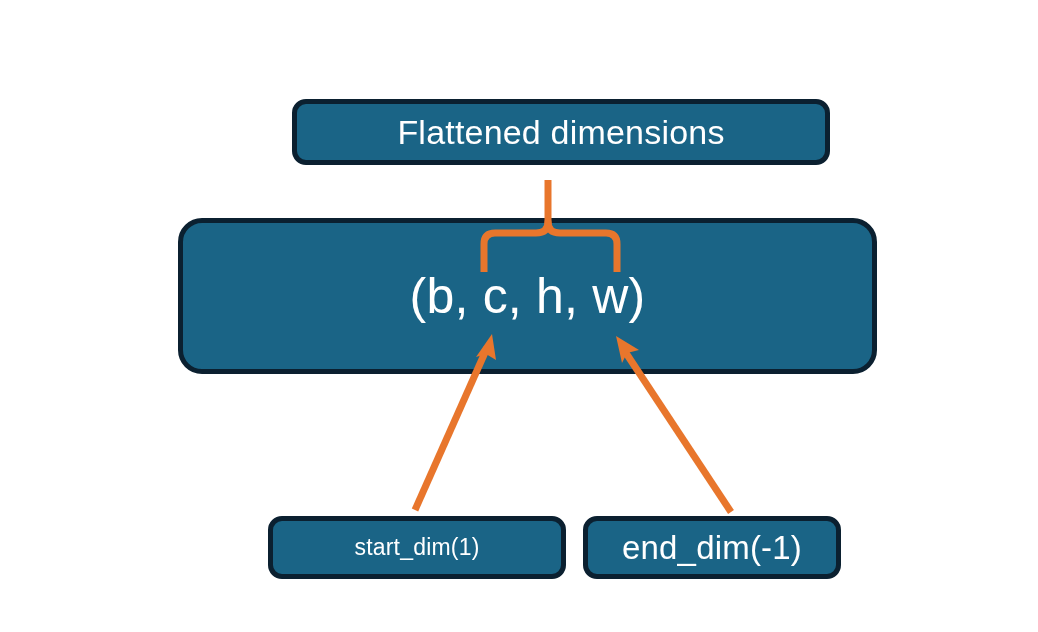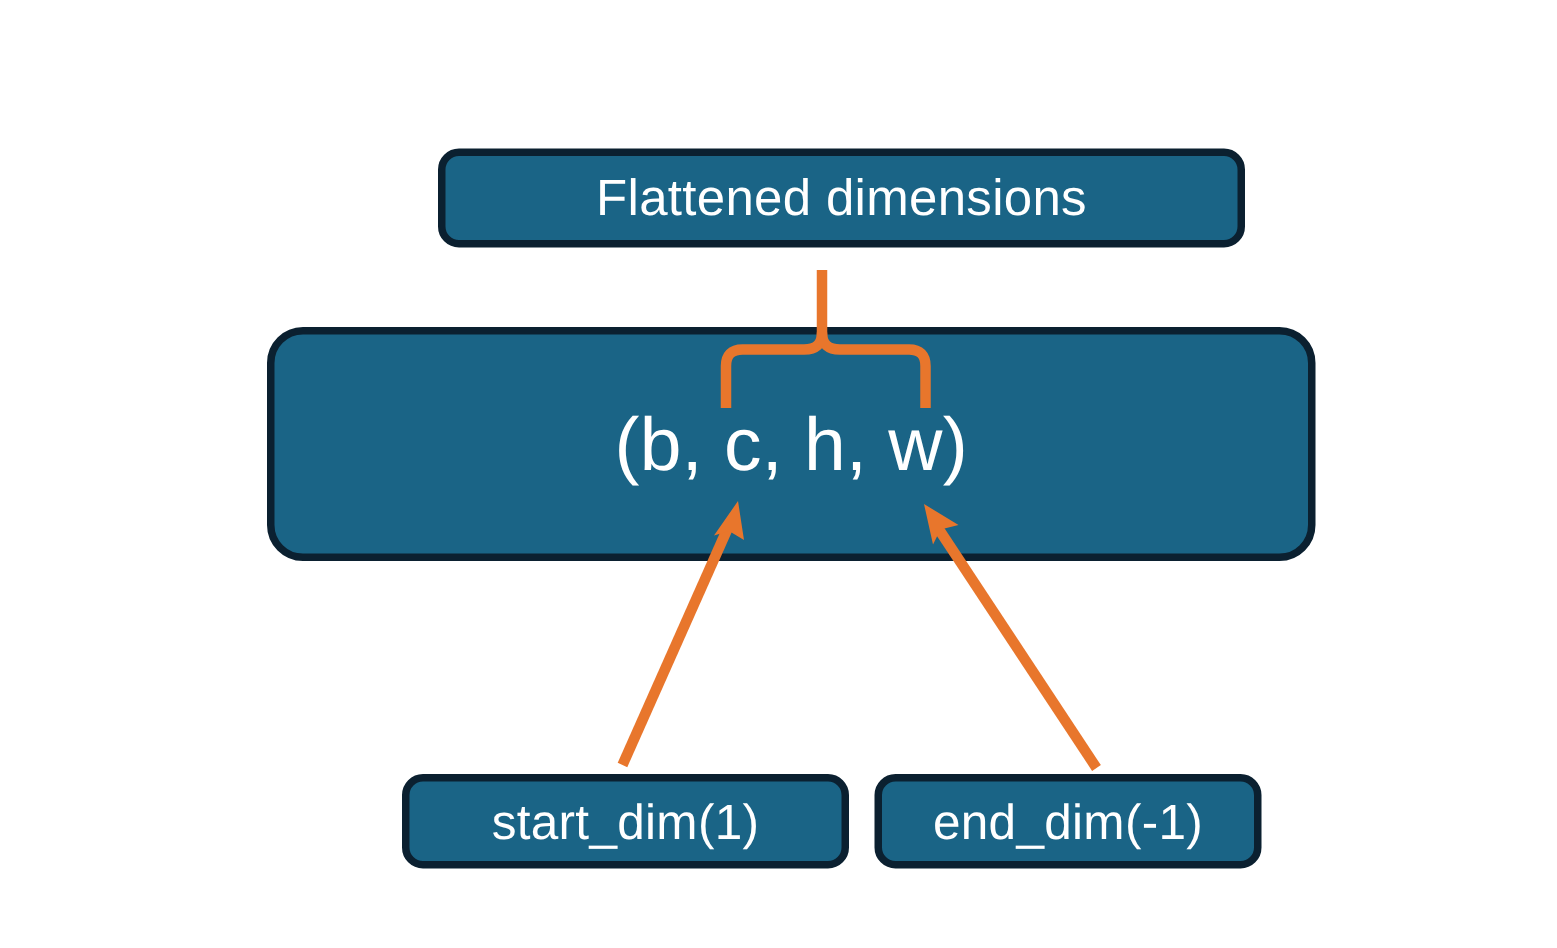--- a/index.html
+++ b/index.html
@@ -45,21 +45,21 @@
     height: 156px;
     border-radius: 24px;
     font-size: 50px;
   }
   #node-start-dim {
     left: 268px;
     top: 516px;
     width: 298px;
     height: 63px;
     border-radius: 14px;
-    font-size: 33px;
+    font-size: 23px;
     text-align: center;
   }
   #node-end-dim {
     left: 583px;
     top: 516px;
     width: 258px;
     height: 63px;
     border-radius: 14px;
     font-size: 33px;
   }

